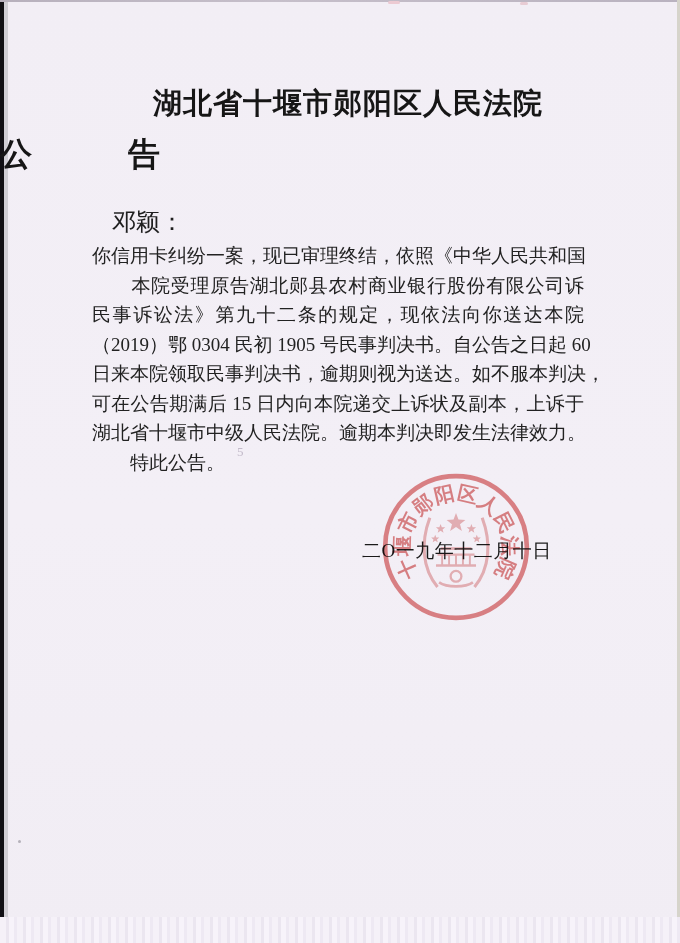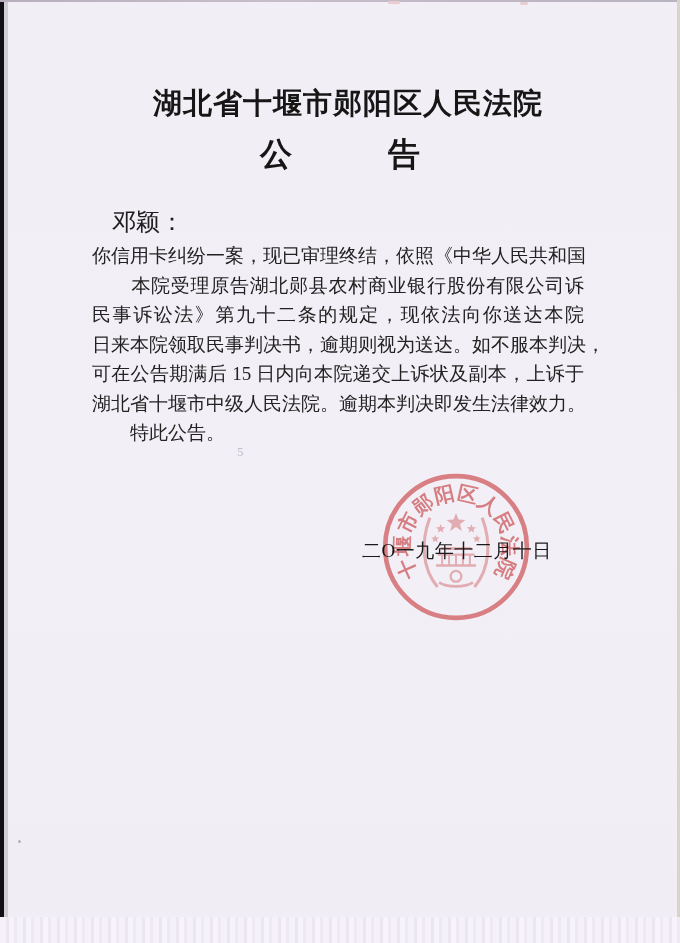--- a/index.html
+++ b/index.html
@@ -47,21 +47,20 @@
     font-weight: 700;
     font-size: 29px;
     letter-spacing: 1px;
     color: #161616;
   }
   .subtitle {
     position: absolute;
     left: 0; top: 133px;
     width: 100%;
     margin: 0;
-    text-align: center;
     font-family: "Liberation Sans", "DejaVu Sans", sans-serif;
     font-weight: 700;
     font-size: 32px;
     color: #161616;
   }
   .salutation {
     position: absolute;
     left: 92px; top: 208px;
     width: 492px;
     font-size: 24px;
@@ -126,20 +125,21 @@
 
   <h1 class="title">湖北省十堰市郧阳区人民法院</h1>
   <h2 class="subtitle">公　　　告</h2>
 
   <div class="salutation">邓颖：</div>
 
   <div class="body-block">
     <div class="bline">你信用卡纠纷一案，现已审理终结，依照《中华人民共和国</div>
     <div class="bline">　　本院受理原告湖北郧县农村商业银行股份有限公司诉</div>
     <div class="bline">民事诉讼法》第九十二条的规定，现依法向你送达本院</div>
+    <div class="bline">（2019）鄂 0304 民初 1905 号民事判决书。自公告之日起 60</div>
     <div class="bline">日来本院领取民事判决书，逾期则视为送达。如不服本判决，</div>
     <div class="bline">可在公告期满后 15 日内向本院递交上诉状及副本，上诉于</div>
     <div class="bline">湖北省十堰市中级人民法院。逾期本判决即发生法律效力。</div>
     <div class="bline last">　　特此公告。</div>
   </div>
 
   <div class="date-line">二O一九年十二月十日</div>
 
   <svg class="seal" viewBox="0 0 200 200">
     <circle cx="100" cy="100" r="92" fill="none" stroke="#d96060" stroke-width="6" opacity="0.82"></circle>

